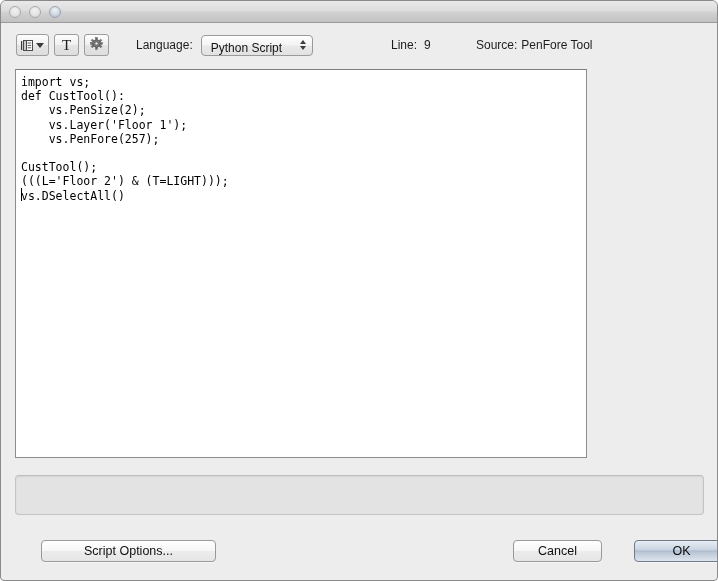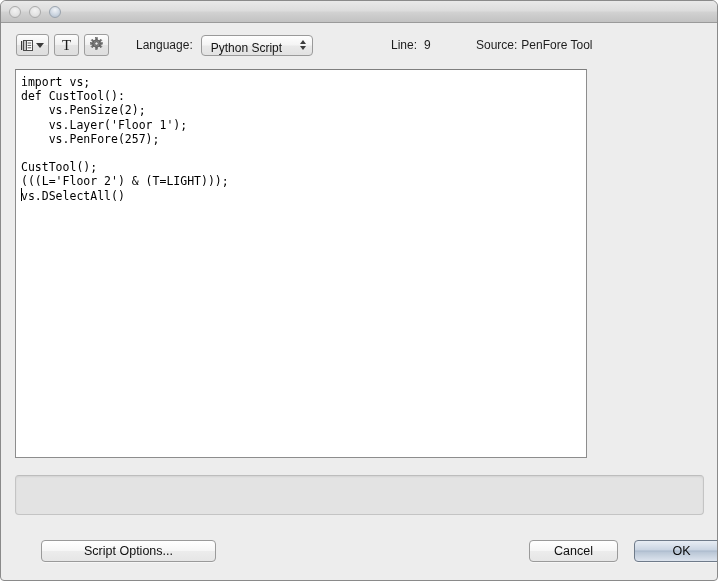--- a/index.html
+++ b/index.html
@@ -204,21 +204,21 @@
     font-size: 12.5px;
     display: flex;
     align-items: center;
     justify-content: center;
     color: #101010;
     border: 1px solid #9a9a9a;
     background: linear-gradient(to bottom, #ffffff 0%, #f6f6f6 48%, #ececec 52%, #e6e6e6 100%);
     box-shadow: 0 1px 0 rgba(255,255,255,0.5);
   }
   #script-options-button { left: 16px;  top: 539px; width: 175px; margin-left: 24px; }
-  #cancel-button         { left: 512px; top: 539px; width: 89px; margin-left: 16px; }
+  #cancel-button         { left: 512px; top: 539px; width: 89px; }
   #ok-button {
     left: 633px; top: 539px; width: 95px;
     border: 1px solid #6f7b8a;
     background: linear-gradient(to bottom, #e8edf4 0%, #c9d4e2 45%, #a9b8cb 50%, #b9c6d6 55%, #dde4ee 100%);
     color: #0a0a0a;
   }
 </style>
 </head>
 <body>
 

